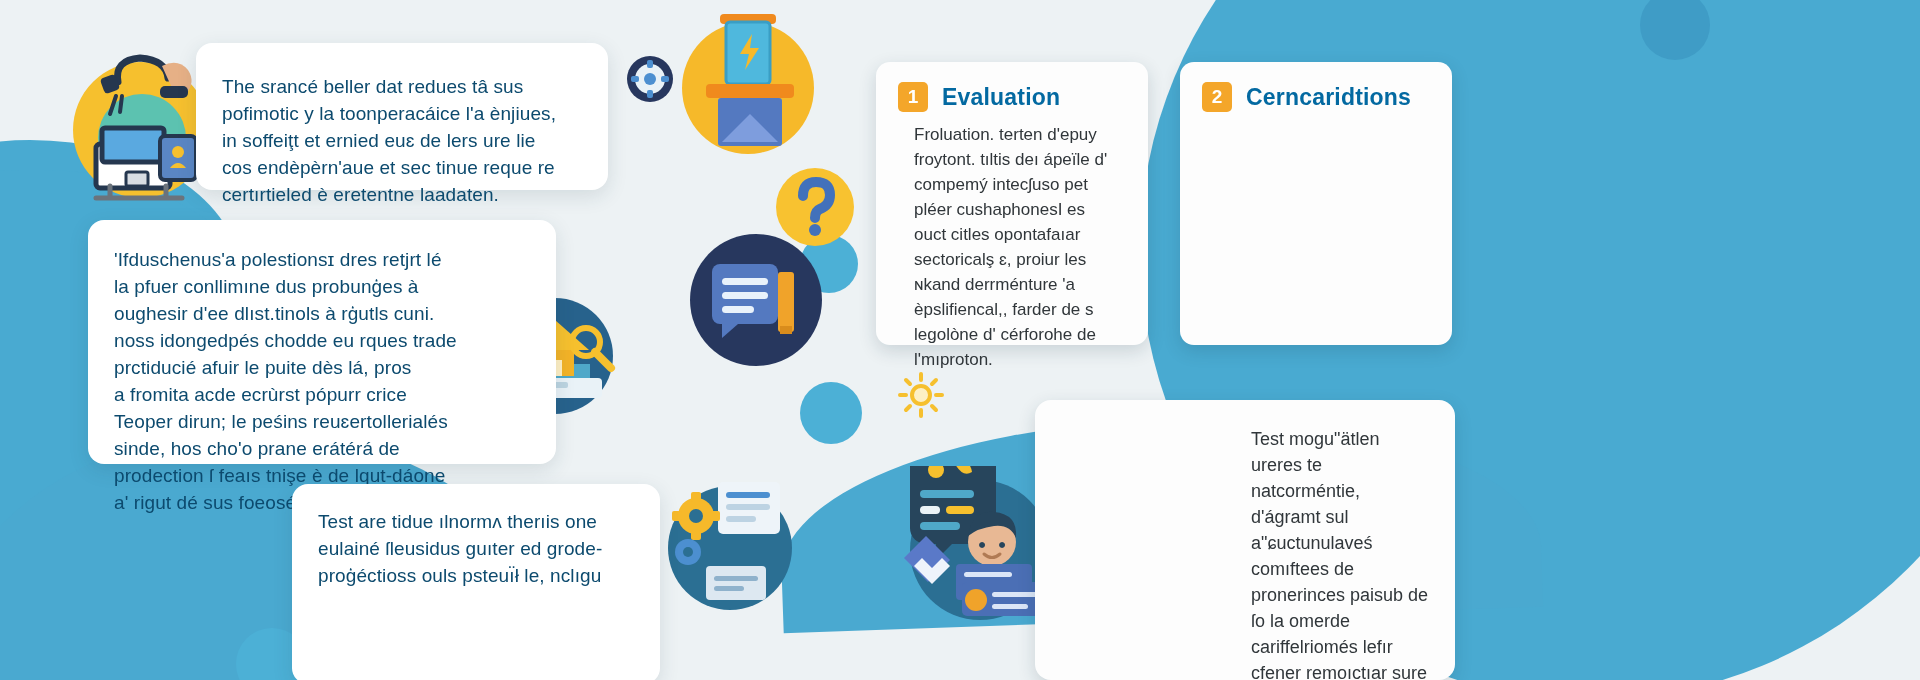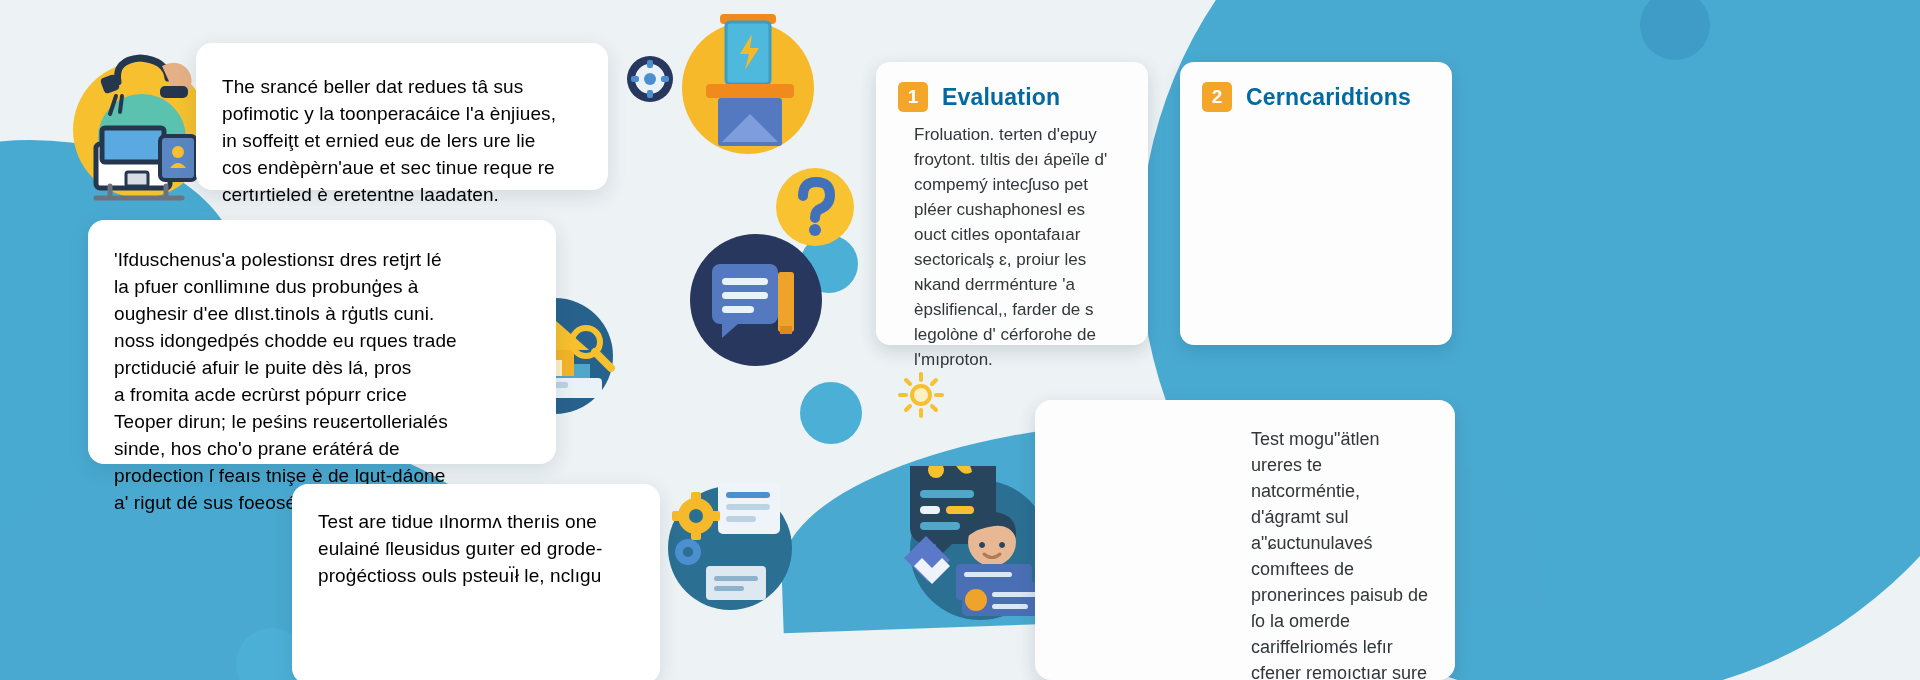--- a/index.html
+++ b/index.html
@@ -71,21 +71,21 @@
 
   
   .card {
     position: absolute;
     background: #ffffff;
     border-radius: 16px;
     box-shadow: 0 6px 20px rgba(30,60,80,.13);
     padding: 22px 26px;
   }
   .card p {
-    color: #000000;
+    color: #0c4a6e;
     font-size: 19px;
     line-height: 27px;
     letter-spacing: .1px;
     white-space: pre-line;
   }
   #card-intro   { left: 196px; top: 43px;  width: 412px; height: 147px; padding-top: 30px; }
   #card-long    { left: 88px;  top: 220px; width: 468px; height: 244px; padding-top: 26px; }
   #card-bottom-left { left: 292px; top: 484px; width: 368px; height: 200px; padding-top: 24px; }
 
   

